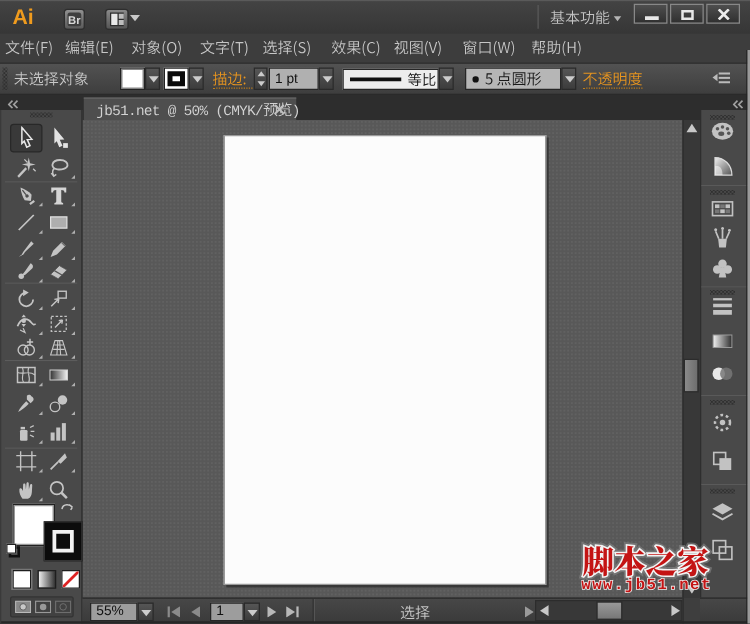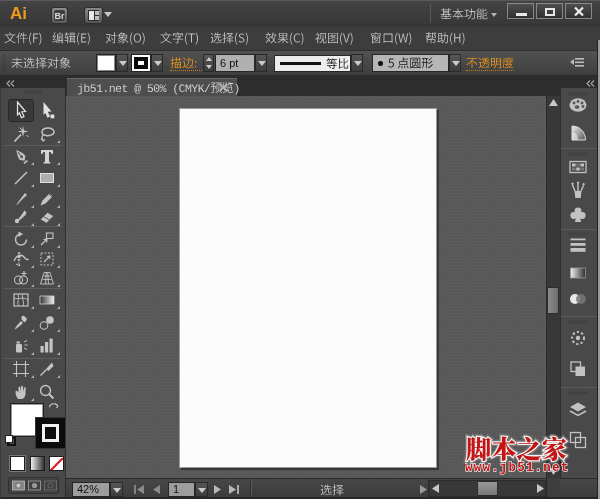--- a/index.html
+++ b/index.html
@@ -84,21 +84,21 @@
     <div class="abs" style="left:1.5px;top:6.0px;border-left:4px solid transparent;border-right:4px solid transparent;border-top:5px solid #ccc"></div>
   </div>
 <svg style="position:absolute;left:170px;top:53.6px;" width="29" height="16" viewBox="0 -13.4 29 16">
     <path d="M9.0 -10.1V-8.3H6.8V-10.1H6.0V-8.3H4.3V-7.6H6.0V-6.0H6.8V-7.6H9.0V-6.0H9.8V-7.6H11.4V-8.3H9.8V-10.1ZM5.6 -2.2H7.5V-0.4H5.6ZM5.6 -2.9V-4.7H7.5V-2.9ZM10.2 -2.2V-0.4H8.2V-2.2ZM10.2 -2.9H8.2V-4.7H10.2ZM4.8 -5.4V0.9H5.6V0.3H10.2V0.9H11.0V-5.4ZM2.0 -10.1V-7.6H0.5V-6.9H2.0V-4.1C1.4 -3.9 0.8 -3.8 0.3 -3.6L0.6 -2.8L2.0 -3.3V-0.1C2.0 0.1 1.9 0.1 1.8 0.1C1.6 0.1 1.2 0.1 0.6 0.1C0.7 0.3 0.9 0.7 0.9 0.9C1.6 0.9 2.1 0.9 2.4 0.7C2.6 0.6 2.7 0.4 2.7 -0.1V-3.6L4.1 -4.0L4.0 -4.8L2.7 -4.4V-6.9H4.1V-7.6H2.7V-10.1Z M13.0 -9.4C13.7 -8.8 14.5 -7.9 14.9 -7.4L15.5 -7.9C15.1 -8.4 14.3 -9.3 13.6 -9.9ZM18.7 -9.9C18.7 -9.2 18.7 -8.5 18.6 -7.9H16.1V-7.1H18.6C18.4 -4.7 17.8 -2.8 15.8 -1.6C16.0 -1.5 16.2 -1.2 16.3 -1.0C18.5 -2.4 19.2 -4.5 19.4 -7.1H22.2C22.0 -3.6 21.8 -2.3 21.5 -2.0C21.4 -1.8 21.3 -1.8 21.0 -1.8C20.8 -1.8 20.1 -1.8 19.4 -1.9C19.5 -1.6 19.6 -1.3 19.7 -1.1C20.3 -1.0 21.0 -1.0 21.4 -1.0C21.8 -1.1 22.0 -1.2 22.2 -1.4C22.7 -1.9 22.8 -3.4 23.0 -7.5C23.0 -7.6 23.0 -7.9 23.0 -7.9H19.5C19.5 -8.5 19.5 -9.2 19.5 -9.9ZM14.9 -6.0H12.5V-5.2H14.1V-1.3C13.6 -1.2 13.0 -0.6 12.3 0.2L12.9 0.9C13.5 0.1 14.1 -0.7 14.5 -0.7C14.8 -0.7 15.2 -0.2 15.7 0.1C16.5 0.7 17.5 0.8 19.1 0.8C20.3 0.8 22.6 0.7 23.4 0.7C23.4 0.4 23.6 -0.0 23.7 -0.2C22.5 -0.1 20.7 0.0 19.1 0.0C17.7 0.0 16.7 -0.1 15.9 -0.6C15.5 -0.9 15.2 -1.1 14.9 -1.3Z M25.6 -4.7C26.0 -4.7 26.4 -5.0 26.4 -5.5C26.4 -6.0 26.0 -6.3 25.6 -6.3C25.2 -6.3 24.9 -6.0 24.9 -5.5C24.9 -5.0 25.2 -4.7 25.6 -4.7ZM25.6 0.2C26.0 0.2 26.4 -0.2 26.4 -0.6C26.4 -1.1 26.0 -1.4 25.6 -1.4C25.2 -1.4 24.9 -1.1 24.9 -0.6C24.9 -0.2 25.2 0.2 25.6 0.2Z" fill="#e8951f"></path>
   </svg>
 <div class="abs" style="left:170px;top:70px;width:32px;height:0;border-bottom:1px dotted #c07d1a"></div>
 <div class="abs" style="left:203px;top:54px;width:11px;height:18px;background:linear-gradient(#565656,#3c3c3c);border:1px solid #2a2a2a">
 <div class="abs" style="left:1.5px;top:2px;border-left:3.5px solid transparent;border-right:3.5px solid transparent;border-bottom:4.5px solid #ccc"></div>
 <div class="abs" style="left:1.5px;top:10px;border-left:3.5px solid transparent;border-right:3.5px solid transparent;border-top:4.5px solid #ccc"></div>
   </div>
-<div class="abs" style="left:215px;top:54px;width:40px;height:18px;background:#b0b0b0;border:1px solid #262626;color:#111;font-size:11px;line-height:16px;padding-left:4px">6 pt</div>
+<div class="abs" style="left:215px;top:54px;width:40px;height:18px;background:#b0b0b0;border:1px solid #262626;color:#111;font-size:11px;line-height:16px;padding-left:4px">1 pt</div>
 <div class="abs" style="left:255px;top:54px;width:12px;height:18px;background:linear-gradient(#565656,#3c3c3c);border:1px solid #2a2a2a">
     <div class="abs" style="left:1.5px;top:6.0px;border-left:4px solid transparent;border-right:4px solid transparent;border-top:5px solid #ccc"></div>
   </div>
 <div class="abs" style="left:274px;top:55px;width:77px;height:17px;background:#ededed;border:1px solid #262626"></div>
 <div class="abs" style="left:280px;top:62px;width:41px;height:2.5px;background:#111"></div>
 <svg style="position:absolute;left:326px;top:54.6px;" width="25" height="16" viewBox="0 -12.9 25 16">
     <path d="M2.6 -1.5C3.4 -1.0 4.2 -0.3 4.6 0.3L5.2 -0.2C4.8 -0.7 3.9 -1.5 3.2 -1.9ZM6.6 -9.7C6.3 -8.7 5.7 -7.8 5.0 -7.2L5.3 -6.9V-6.2H1.7V-5.5H5.3V-4.4H0.6V-3.8H7.7V-2.7H0.9V-2.0H7.7V-0.1C7.7 0.1 7.7 0.2 7.5 0.2C7.2 0.2 6.6 0.2 5.7 0.2C5.9 0.4 6.0 0.7 6.0 0.9C7.0 0.9 7.6 0.9 8.0 0.8C8.4 0.6 8.5 0.4 8.5 -0.0V-2.0H10.7V-2.7H8.5V-3.8H11.0V-4.4H6.1V-5.5H9.9V-6.2H6.1V-7.0H5.9C6.2 -7.3 6.4 -7.6 6.6 -8.0H7.5C7.8 -7.5 8.2 -7.0 8.3 -6.6L9.0 -6.9C8.8 -7.2 8.6 -7.6 8.3 -8.0H10.9V-8.6H7.0C7.2 -8.9 7.3 -9.2 7.4 -9.5ZM2.2 -9.7C1.8 -8.7 1.1 -7.6 0.4 -7.0C0.6 -6.9 0.9 -6.7 1.1 -6.5C1.4 -6.9 1.8 -7.4 2.1 -8.0H2.7C2.9 -7.5 3.1 -7.0 3.2 -6.7L3.9 -6.9C3.8 -7.2 3.6 -7.6 3.4 -8.0H5.6V-8.6H2.5C2.6 -8.9 2.8 -9.2 2.9 -9.5Z M13.0 0.8C13.2 0.6 13.6 0.4 16.8 -0.6C16.7 -0.8 16.7 -1.1 16.7 -1.3L13.8 -0.5V-5.3H16.7V-6.1H13.8V-9.5H13.0V-0.7C13.0 -0.2 12.8 0.0 12.6 0.1C12.7 0.3 12.9 0.6 13.0 0.8ZM17.7 -9.6V-0.9C17.7 0.3 18.0 0.6 19.0 0.6C19.3 0.6 20.6 0.6 20.9 0.6C22.0 0.6 22.2 -0.2 22.3 -2.5C22.1 -2.5 21.8 -2.7 21.6 -2.8C21.5 -0.7 21.4 -0.1 20.8 -0.1C20.5 -0.1 19.4 -0.1 19.1 -0.1C18.6 -0.1 18.5 -0.3 18.5 -0.9V-4.4C19.7 -5.1 21.1 -5.9 22.1 -6.8L21.5 -7.5C20.8 -6.7 19.6 -5.9 18.5 -5.2V-9.6Z" fill="#1a1a1a"></path>
   </svg>
 <div class="abs" style="left:351px;top:54px;width:12px;height:18px;background:linear-gradient(#565656,#3c3c3c);border:1px solid #2a2a2a">
     <div class="abs" style="left:1.5px;top:6.0px;border-left:4px solid transparent;border-right:4px solid transparent;border-top:5px solid #ccc"></div>
@@ -463,21 +463,21 @@
   </svg>
 <svg class="abs" style="left:568px;top:400px" width="20" height="20" viewBox="0 0 20 20">
     <path d="M10 2.5 L18 7 L10 11.5 L2 7 Z" fill="#c2c2c2"></path>
     <path d="M18 11 L10 15.5 L2 11" fill="none" stroke="#c2c2c2" stroke-width="1.5"></path>
   </svg>
 <svg class="abs" style="left:568px;top:430px" width="20" height="20" viewBox="0 0 20 20">
     <rect x="2.5" y="2.5" width="10" height="10" fill="none" stroke="#c2c2c2" stroke-width="1.3"></rect>
     <rect x="7.5" y="7.5" width="10" height="10" fill="none" stroke="#c2c2c2" stroke-width="1.3"></rect>
   </svg>
 <div class="abs" style="left:66px;top:478px;width:534px;height:21px;background:linear-gradient(#474747,#3a3a3a);border-top:1px solid #2b2b2b"></div>
-<div class="abs" style="left:72px;top:482px;width:38px;height:15px;background:#9d9d9d;border:1px solid #262626;color:#111;font-size:11px;line-height:13px;padding-left:4px">42%</div>
+<div class="abs" style="left:72px;top:482px;width:38px;height:15px;background:#9d9d9d;border:1px solid #262626;color:#111;font-size:11px;line-height:13px;padding-left:4px">55%</div>
 <div class="abs" style="left:110px;top:482px;width:13px;height:15px;background:linear-gradient(#565656,#3c3c3c);border:1px solid #2a2a2a">
     <div class="abs" style="left:2.0px;top:4.5px;border-left:4px solid transparent;border-right:4px solid transparent;border-top:5px solid #ccc"></div>
   </div>
 <svg class="abs" style="left:133px;top:485px" width="12" height="9" viewBox="0 0 12 9">
     <path d="M2 0 V9" stroke="#8a8a8a" stroke-width="1.8"></path>
     <path d="M11 0 L4 4.5 L11 9 Z" fill="#8a8a8a"></path>
   </svg>
 <svg class="abs" style="left:152px;top:485px" width="9" height="9" viewBox="0 0 9 9">
     <path d="M8 0 L1 4.5 L8 9 Z" fill="#8a8a8a"></path>
   </svg>

